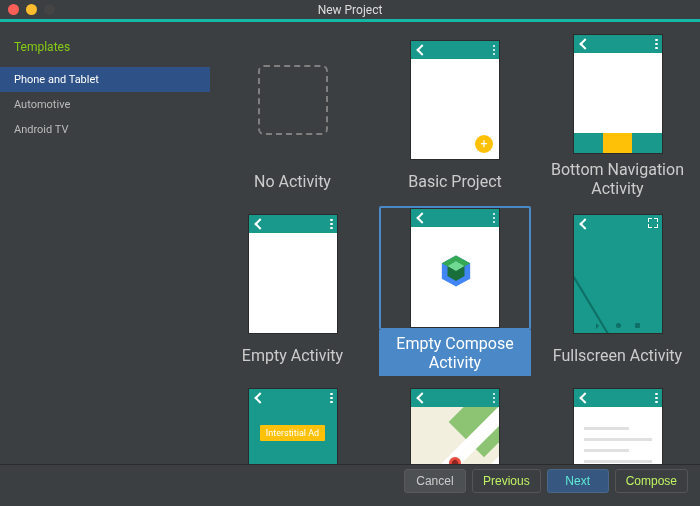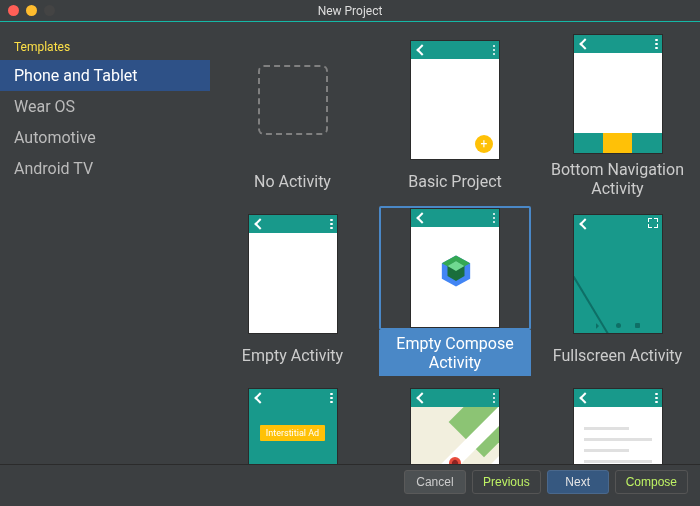--- a/index.html
+++ b/index.html
@@ -8,21 +8,21 @@
     background: #3C3F41;
     font-family: -apple-system, "Segoe UI", Roboto, sans-serif;
     font-size: 12px;
     color: #BBBBBB;
     overflow: hidden;
     position: relative;
   }
   .titlebar {
     height: 22px;
     background: #3C3F41;
-    border-bottom: 1px solid #14b8a6;
+    border-bottom: 3px solid #14b8a6;
     display: flex;
     align-items: center;
     position: relative;
   }
   .traffic {
     display: flex;
     gap: 7px;
     margin-left: 8px;
   }
   .traffic span {
@@ -44,27 +44,27 @@
   .main {
     display: flex;
     height: 442px;
   }
   .sidebar {
     width: 210px;
     background: #3C3F41;
     padding-top: 14px;
   }
   .sidebar-heading {
-    color: #fde047;
+    color: #84cc16;
     font-size: 12px;
-    padding: 4px 14px 6px 14px;
+    padding: 4px 14px 13px 14px;
   }
   .sidebar-item {
     padding: 6px 14px;
-    font-size: 16px;
+    font-size: 11px;
     color: #BBB;
     cursor: pointer;
   }
   .sidebar-item.selected {
     background: #2E5187;
     color: #FFF;
   }
   .gallery {
     flex: 1;
     background: #3C3F41;
@@ -229,41 +229,40 @@
   .login-body .line{height:3px;background:#E0E0E0;margin:8px 0;}
   .login-body .line.short{width:45px;}
   .compose-logo {
     position:absolute; top:45px; left:28px;
     width:34px; height:34px;
   }
   .footer {
     height: 34px;
     border-top: 1px solid #2B2B2B;
     display: flex;
-    align-items: center;
     justify-content: flex-end;
-    padding: 16px 12px;
+    padding: 4px 12px;
     gap: 6px;
     background:#3C3F41;
   }
   .btn {
     min-width: 62px;
     height: 24px;
     border: 1px solid #5A5A5A;
     background: #4C5052;
     color: #CCC;
     font-size: 12px;
     border-radius: 3px;
     cursor: pointer;
     padding: 0 10px;
   }
   .btn.primary {
     background: #365880;
     border-color: #4A688C;
-    color: #e5e5e5;
+    color: #5eead4;
   }
   .btn:disabled {
     color: #bef264;
     background: #3C3F41;
     border-color: #555;
     cursor: default;
   }
 </style>
 </head>
 <body>
@@ -274,21 +273,20 @@
     <span class="t-yellow"></span>
     <span class="t-green"></span>
   </div>
   <div class="title">New Project</div>
 </div>
 
 <div class="main">
   <div class="sidebar">
     <div class="sidebar-heading">Templates</div>
     <div class="sidebar-item selected">Phone and Tablet</div>
-    <div class="sidebar-item">Wear OS</div>
     <div class="sidebar-item">Automotive</div>
     <div class="sidebar-item">Android TV</div>
   </div>
 
   <div class="gallery">
     <div class="grid">
 
       <div class="tile">
         <div class="thumb-frame">
           <div class="empty-dashed"></div>

